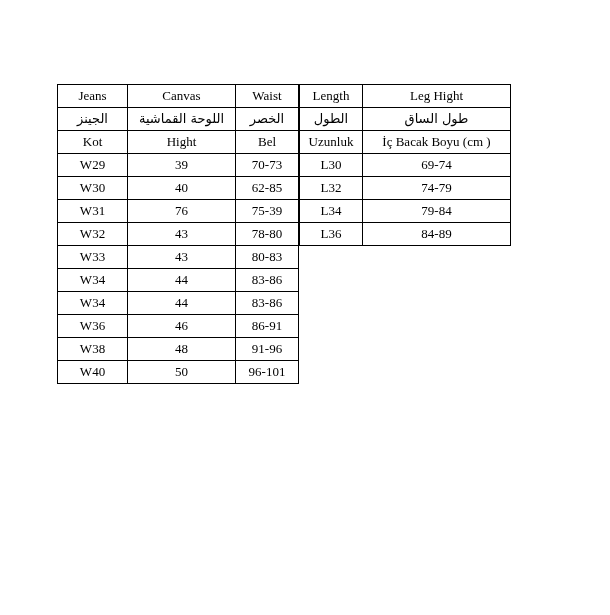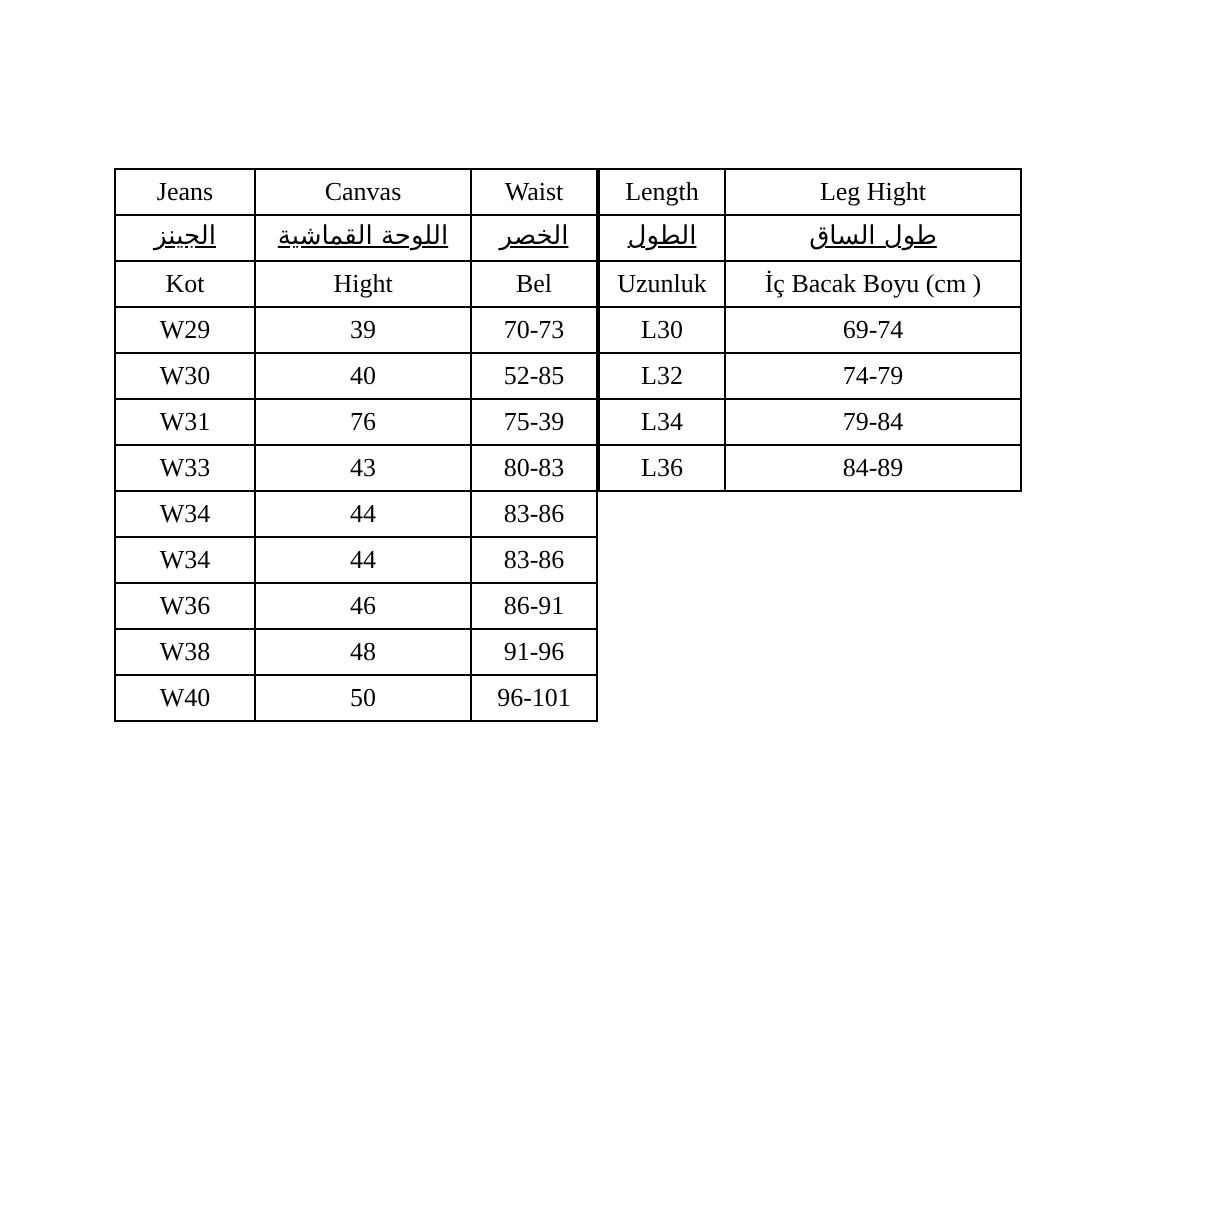--- a/index.html
+++ b/index.html
@@ -49,21 +49,20 @@
   table.right-table col.c2 { width: 148px; }
 
   .arabic {
     font-family: "DejaVu Sans", sans-serif;
     font-size: 12px;
     direction: rtl;
   }
   .rtl-cell {
     direction: rtl;
     unicode-bidi: embed;
-    text-decoration: underline;
   }
   .blank-cell {
     border: none !important;
     height: 22px;
   }
 </style>
 </head>
 <body>
 
 <div id="sheet">
@@ -93,26 +92,31 @@
         </tr>
 
         <tr>
           <td>W29</td>
           <td>39</td>
           <td>70-73</td>
         </tr>
         <tr>
           <td>W30</td>
           <td>40</td>
-          <td>52-85</td>
+          <td>62-85</td>
         </tr>
         <tr>
           <td>W31</td>
           <td>76</td>
           <td>75-39</td>
+        </tr>
+        <tr>
+          <td>W32</td>
+          <td>43</td>
+          <td>78-80</td>
         </tr>
         <tr>
           <td>W33</td>
           <td>43</td>
           <td>80-83</td>
         </tr>
         <tr>
           <td>W34</td>
           <td>44</td>
           <td>83-86</td>

